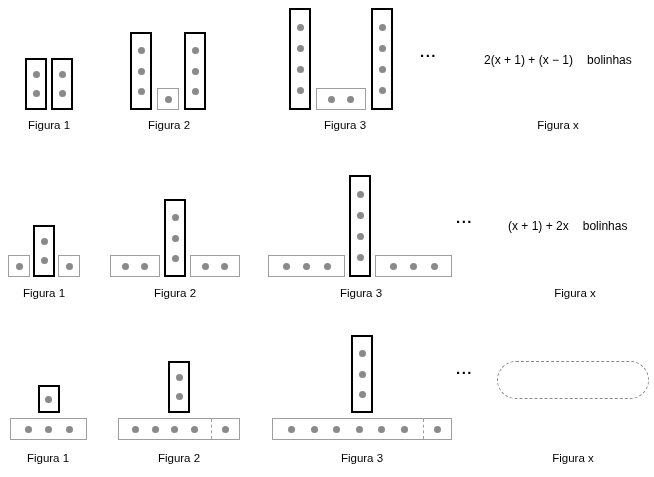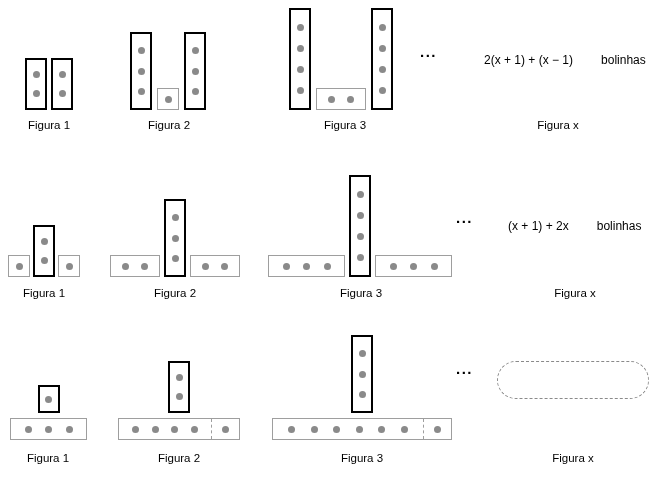--- a/index.html
+++ b/index.html
@@ -21,21 +21,21 @@
 
   .dot { width:7px; height:7px; border-radius:50%; background:#8a8a8a; flex:0 0 auto; }
 
   .split { padding:0; justify-content:stretch; }
   .split .cell { height:100%; display:flex; flex-direction:row; justify-content:space-evenly; align-items:center; }
   .split .cell-main  { flex:1 1 auto; }
   .split .cell-extra { flex:0 0 28px; border-left:1px dashed #9e9e9e; }
 
   .fig-label { position:absolute; width:84px; text-align:center; font-size:11.5px; white-space:nowrap; }
   .formula   { position:absolute; font-size:12px; white-space:nowrap; }
-  .formula .unit { margin-left:28px; }
+  .formula .unit { margin-left:14px; }
   .more { position:absolute; font-size:15px; font-weight:700; letter-spacing:1.5px; }
   .placeholder { position:absolute; width:152px; height:38px; border:1.5px dashed #8a8a8a; border-radius:19px; background:#fff; }
 </style>
 </head>
 <body>
 
 <div class="page">
 
   <div class="fig-group" style="left:25px;top:58px;">
     <div class="vbox hc2">

